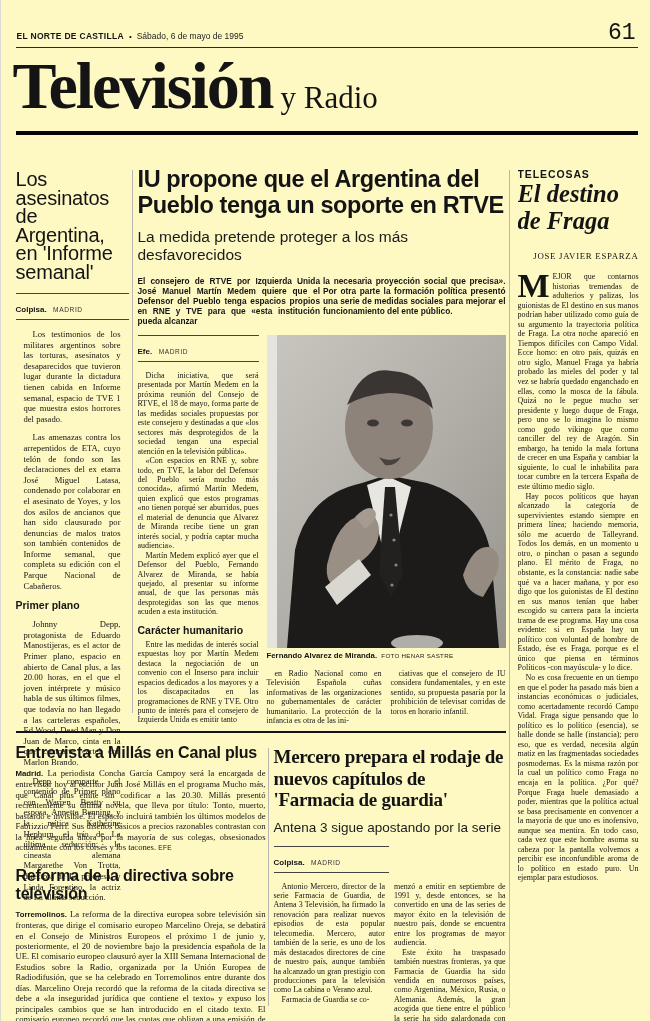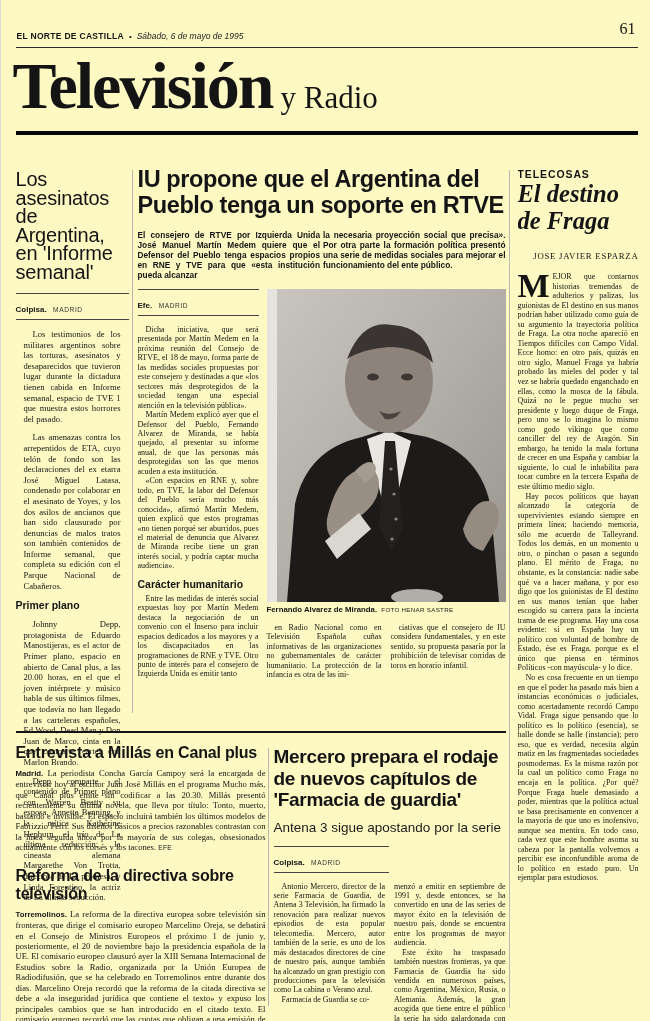--- a/index.html
+++ b/index.html
@@ -4,22 +4,22 @@
 <style>
   html,body{margin:0;padding:0;background:#dddbd6;}
   #page{position:relative;width:649px;height:1021px;background:#fef9c3;color:#141414;
         font-family:"Liberation Serif",serif;overflow:hidden;margin:0 auto;}
 
   
   .header-row{position:absolute;left:16px;top:31px;width:560px;font-family:"Liberation Sans",sans-serif;
               font-size:8.5px;display:flex;align-items:baseline;}
   .masthead{font-weight:700;letter-spacing:.3px;}
   .hdr-sep{margin:0 5px;font-size:8px;}
-  .hdr-date{color:#222;font-style:italic;}
-  .page-num{position:absolute;right:14px;top:20px;font-size:16px;font-family:Liberation Serif, serif;}
+  .hdr-date{color:#222;}
+  .page-num{position:absolute;right:14px;top:20px;font-size:23px;font-family:Liberation Mono, monospace;}
   .rule-top{position:absolute;left:15px;top:47px;width:622px;height:1px;background:#2a2a2a;}
   .section-title{position:absolute;left:12px;top:48px;white-space:nowrap;}
   .t-big{font-family:"Liberation Serif",serif;font-weight:700;font-size:66px;letter-spacing:-2px;}
   .t-small{font-family:"Liberation Serif",serif;font-size:31px;margin-left:8px;}
   .rule-thick{position:absolute;left:15px;top:131px;width:622px;height:4px;background:#060606;}
 
   
   .vrule{position:absolute;width:1px;background:#b8b6b0;}
   #v1{left:131px;top:170px;height:543px;}
   #v2{left:508px;top:170px;height:838px;}
@@ -69,21 +69,21 @@
   .bottom-left{position:absolute;left:15px;top:744px;width:250px;}
   .bottom-left h3{font-family:"Liberation Sans",sans-serif;font-weight:700;font-size:16px;
                   margin:0 0 6px;letter-spacing:-.2px;}
   .news-body{font-size:8.6px;line-height:10.45px;text-align:justify;margin:0;}
   .lead-in{font-family:"Liberation Sans",sans-serif;font-weight:700;font-size:7.8px;}
   .sig{font-family:"Liberation Sans",sans-serif;font-size:6.5px;letter-spacing:.4px;}
   .reforma-block{margin-top:13px;}
 
   
   .mercero{position:absolute;left:273px;top:746px;width:232px;}
-  .mercero h2{font-family:Liberation Sans, sans-serif;font-weight:700;font-size:19px;
+  .mercero h2{font-family:Liberation Serif, serif;font-weight:700;font-size:19px;
               line-height:21.5px;margin:0;letter-spacing:-.3px;}
   .mercero-sub{font-family:"Liberation Sans",sans-serif;font-size:13.5px;margin-top:9px;color:#1b1b1b;}
   .mercero .byline-box{width:115px;margin:11px 0 9px;}
   .mercero-cols{display:flex;gap:9px;}
   .mercero-cols>div{flex:1;}
 </style>
 </head>
 <body>
 
 <div id="page">
@@ -116,34 +116,35 @@
       <p>Los testimonios de los militares argentinos sobre las torturas, asesinatos y desaparecidos que tuvieron lugar durante la dictadura tienen cabida en Informe semanal, espacio de TVE 1 que muestra estos horrores del pasado.</p>
       <p>Las amenazas contra los arrepentidos de ETA, cuyo telón de fondo son las declaraciones del ex etarra José Miguel Latasa, condenado por colaborar en el asesinato de Yoyes, y los dos asilos de ancianos que han sido clausurado por denuncias de malos tratos son también contenidos de Informe semanal, que completa su edición con el Parque Nacional de Cabañeros.</p>
       <div class="subhead">Primer plano</div>
       <p>Johnny Depp, protagonista de Eduardo Manostijeras, es el actor de Primer plano, espacio en abierto de Canal plus, a las 20.00 horas, en el que el joven intérprete y músico habla de sus últimos filmes, que todavía no han llegado a las carteleras españoles, Ed Wood, Dead Man y Don Juan de Marco, cinta en la que comparte cartel con Marlon Brando.</p>
       <p>Depp comparte el contenido de Primer plano con Warren Beatty su esposa, Annette Benning, y la mítica Katherine Hepburn, el trío de La última seducción; la cineasta alemana Margarethe Von Trotta, directora de La promesa; y Linda Forentino, la actriz de La última seducción.</p>
     </div>
   </div>
 
   <div class="main-art">
     <h1>IU propone que el Argentina del Pueblo tenga un soporte en RTVE</h1>
+    <div class="main-sub">La medida pretende proteger a los más desfavorecidos</div>
     <div class="lead">
       <div>El consejero de RTVE por Izquierda Unida José Manuel Martín Medem quiere que el Defensor del Pueblo tenga espacios propios en RNE y TVE para que «esta institución pueda alcanzar</div>
       <div>la necesaria proyección social que precisa». Por otra parte la formación política presentó una serie de medidas sociales para mejorar el funcionamiento del ente público.</div>
     </div>
     <div class="main-cols">
       <div class="mcol1">
         <div class="byline-box">
           <span class="agency">Efe.</span>
           <span class="city">MADRID</span>
         </div>
         <div class="body-xs">
           <p>Dicha iniciativa, que será presentada por Martín Medem en la próxima reunión del Consejo de RTVE, el 18 de mayo, forma parte de las medidas sociales propuestas por este consejero y destinadas a que «los sectores más desprotegidos de la sociedad tengan una especial atención en la televisión pública».</p>
+          <p>«Con espacios en RNE y, sobre todo, en TVE, la labor del Defensor del Pueblo sería mucho más conocida», afirmó Martín Medem, quien explicó que estos programas «no tienen porqué ser aburridos, pues el material de denuncia que Alvarez de Miranda recibe tiene un gran interés social, y podría captar mucha audiencia».</p>
           <p>Martín Medem explicó ayer que el Defensor del Pueblo, Fernando Alvarez de Miranda, se había quejado, al presentar su informe anual, de que las personas más desprotegidas son las que menos acuden a esta institución.</p>
-          <p>«Con espacios en RNE y, sobre todo, en TVE, la labor del Defensor del Pueblo sería mucho más conocida», afirmó Martín Medem, quien explicó que estos programas «no tienen porqué ser aburridos, pues el material de denuncia que Alvarez de Miranda recibe tiene un gran interés social, y podría captar mucha audiencia».</p>
           <div class="subhead">Carácter humanitario</div>
           <p>Entre las medidas de interés social expuestas hoy por Martín Medem destaca la negociación de un convenio con el Inserso para incluir espacios dedicados a los mayores y a los discapacitados en las programaciones de RNE y TVE. Otro punto de interés para el consejero de Izquierda Unida es emitir tanto</p>
         </div>
       </div>
       <div class="mright">
         <svg class="photo" viewBox="0 0 239 313" xmlns="http://www.w3.org/2000/svg">
           <defs>
             <linearGradient id="bgg" x1="0" y1="0" x2="1" y2="1">
               <stop offset="0" stop-color="#c9c6c0"></stop>
                 <stop offset="0.5" stop-color="#b2afa9"></stop>

